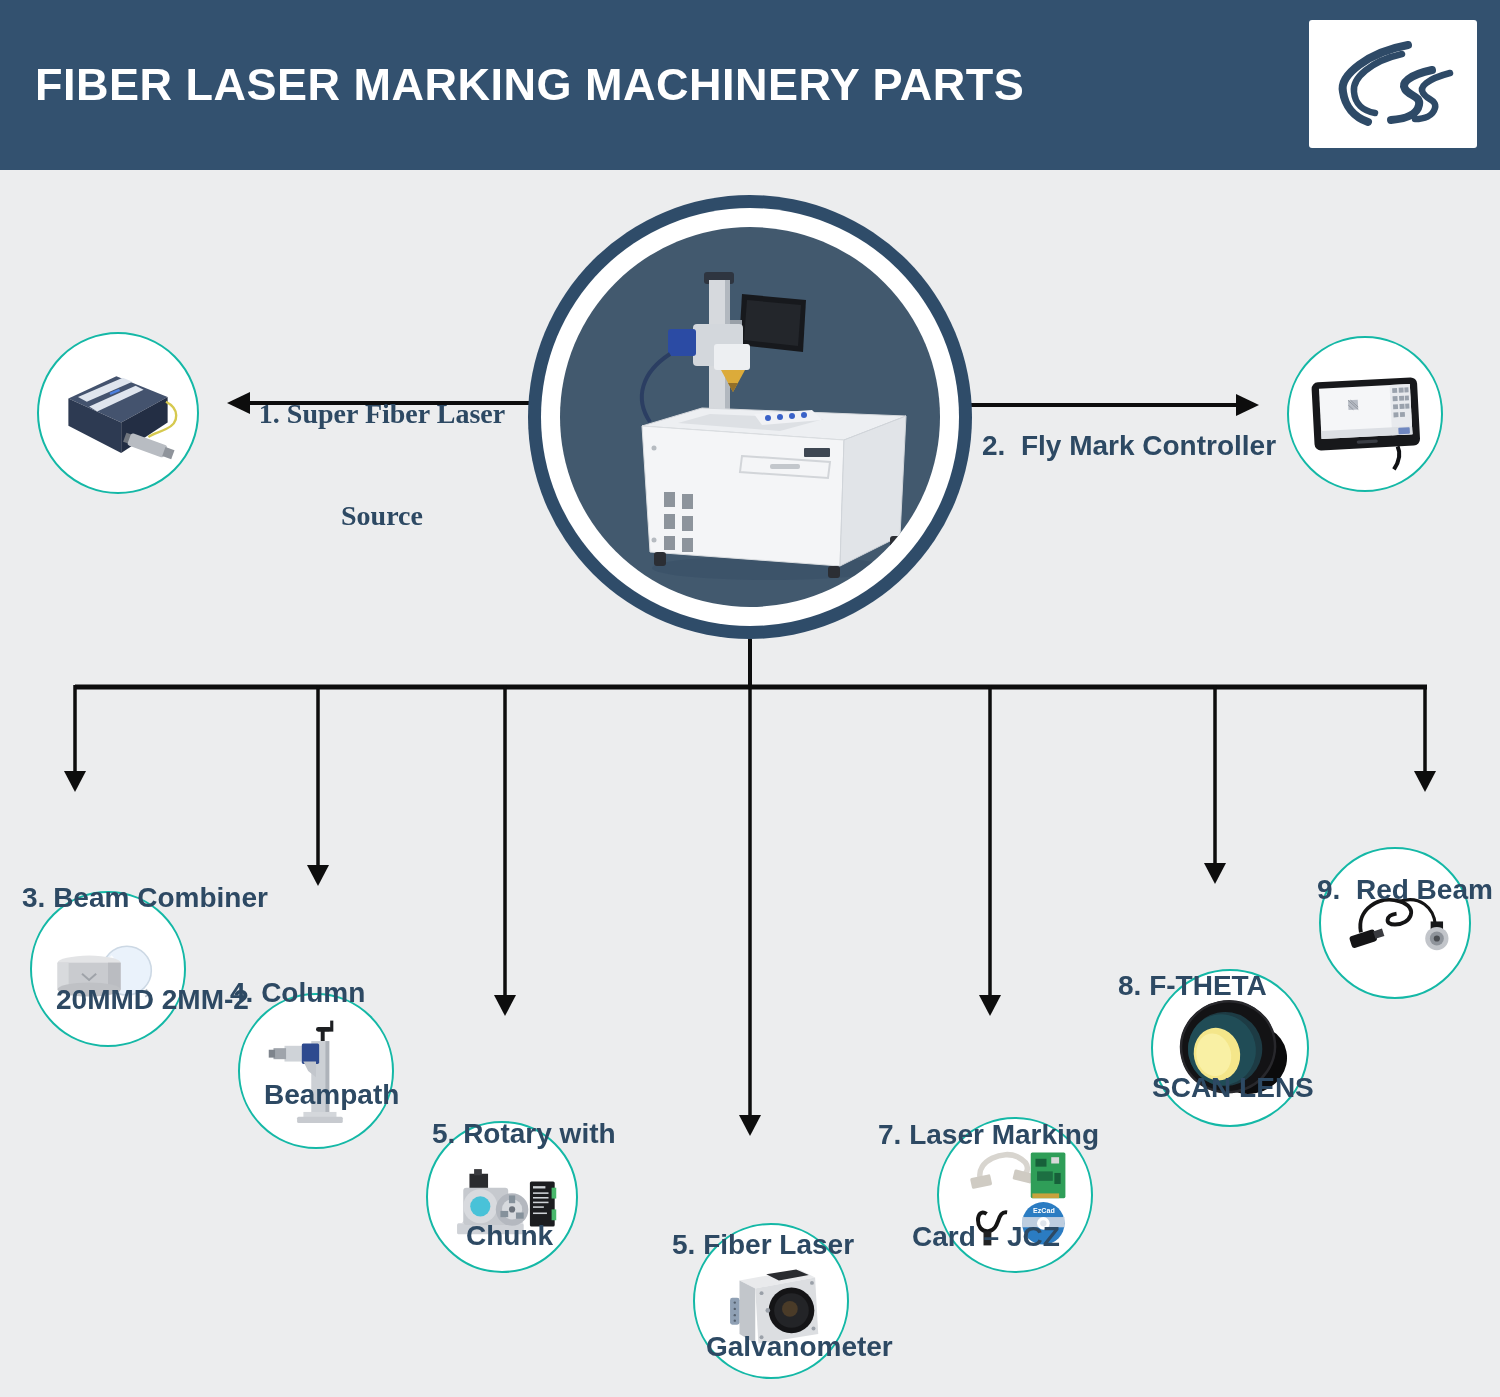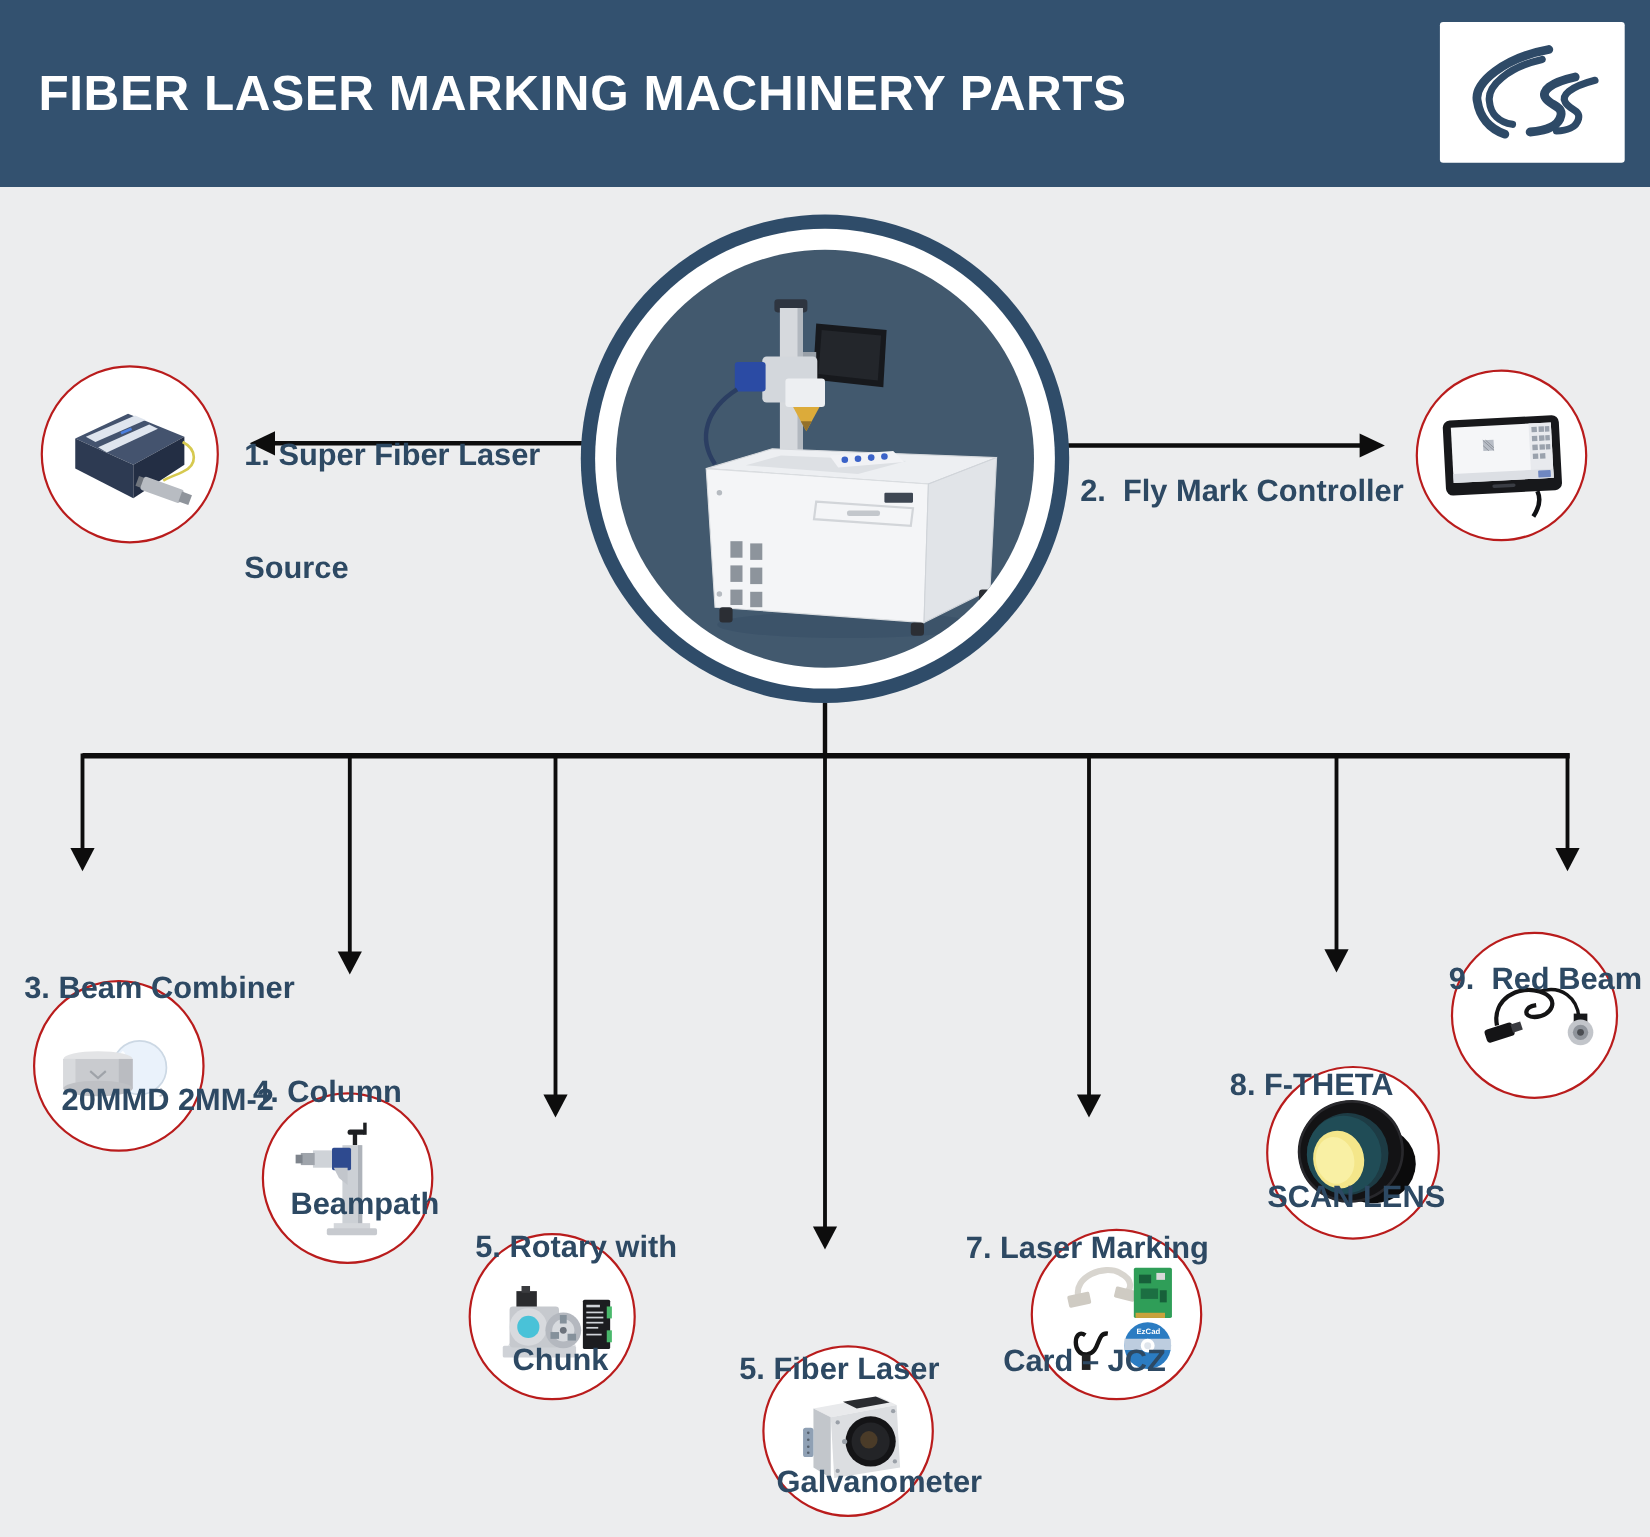--- a/index.html
+++ b/index.html
@@ -31,25 +31,25 @@
     display:flex;align-items:center;justify-content:center;}
   .inner-circle{width:380px;height:380px;border-radius:50%;background:#42596e;
     position:relative;overflow:hidden;}
   .machine-svg{position:absolute;left:32px;top:41px;display:block;}
   
   .plabel{
     position:absolute;z-index:3;color:#2d4963;font-size:28px;font-weight:700;
     line-height:34px;white-space:pre-wrap;
   }
   .plabel .l2{padding-left:34px;}
-  .plabel.center{}
+  .plabel.center{text-align:center;font-family:Liberation Serif, serif;}
   .plabel.center .l2{padding-left:0;}
   
   .pcircle{
-    position:absolute;z-index:2;background:#ffffff;border:2px solid #b91c1c;border-radius:50%;
+    position:absolute;z-index:2;background:#ffffff;border:2px solid #14b8a6;border-radius:50%;
     display:flex;align-items:center;justify-content:center;box-sizing:border-box;
   }
   .pcircle svg{display:block;}
 </style>
 </head>
 <body>
 
 <div class="page">
 
   <div class="header">

